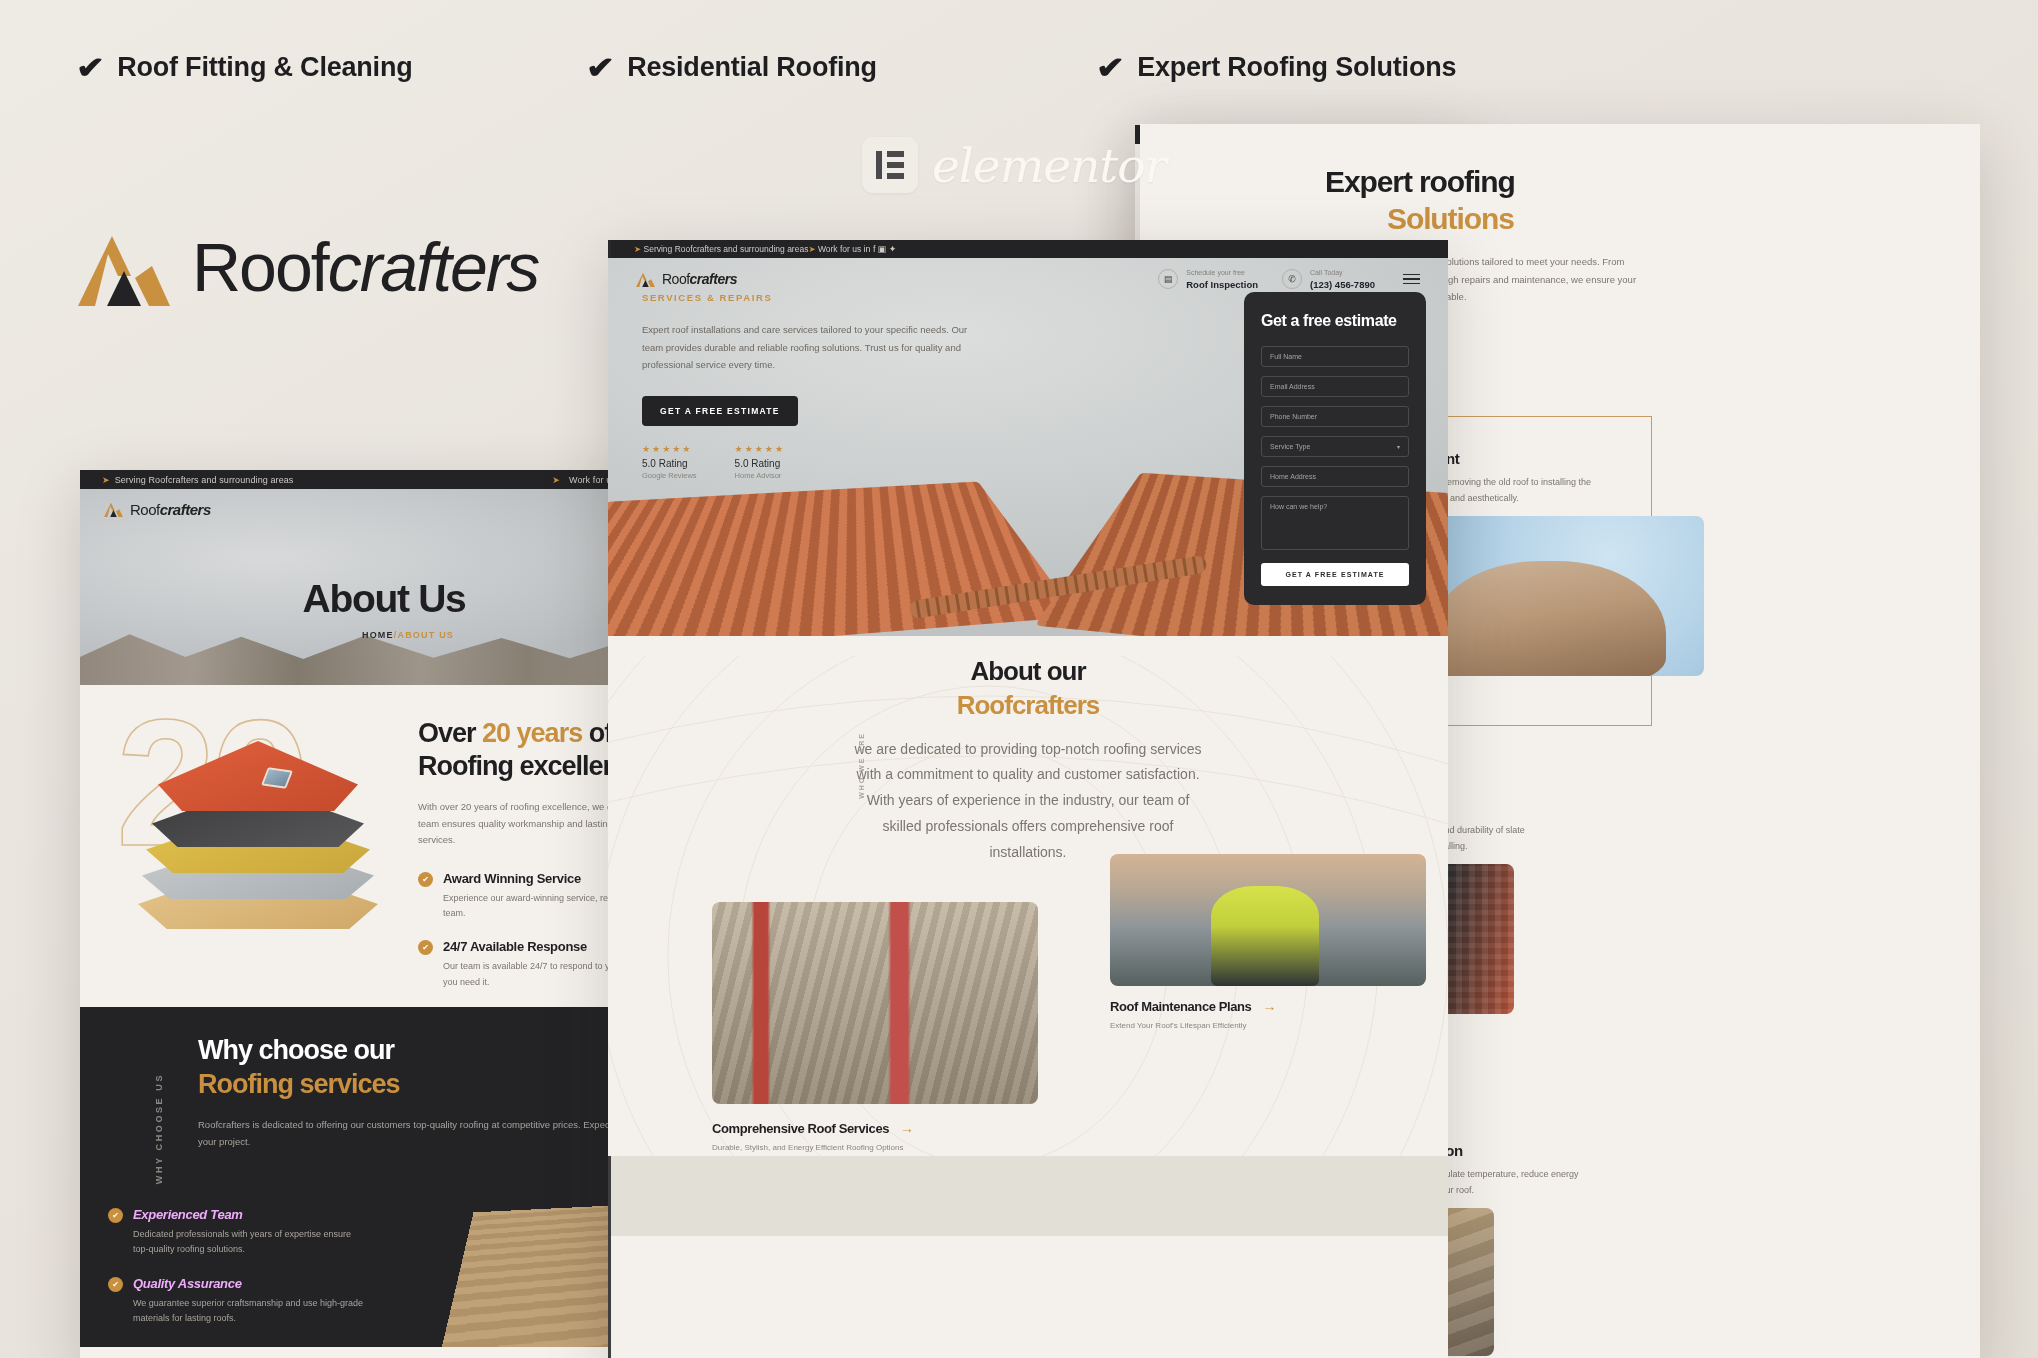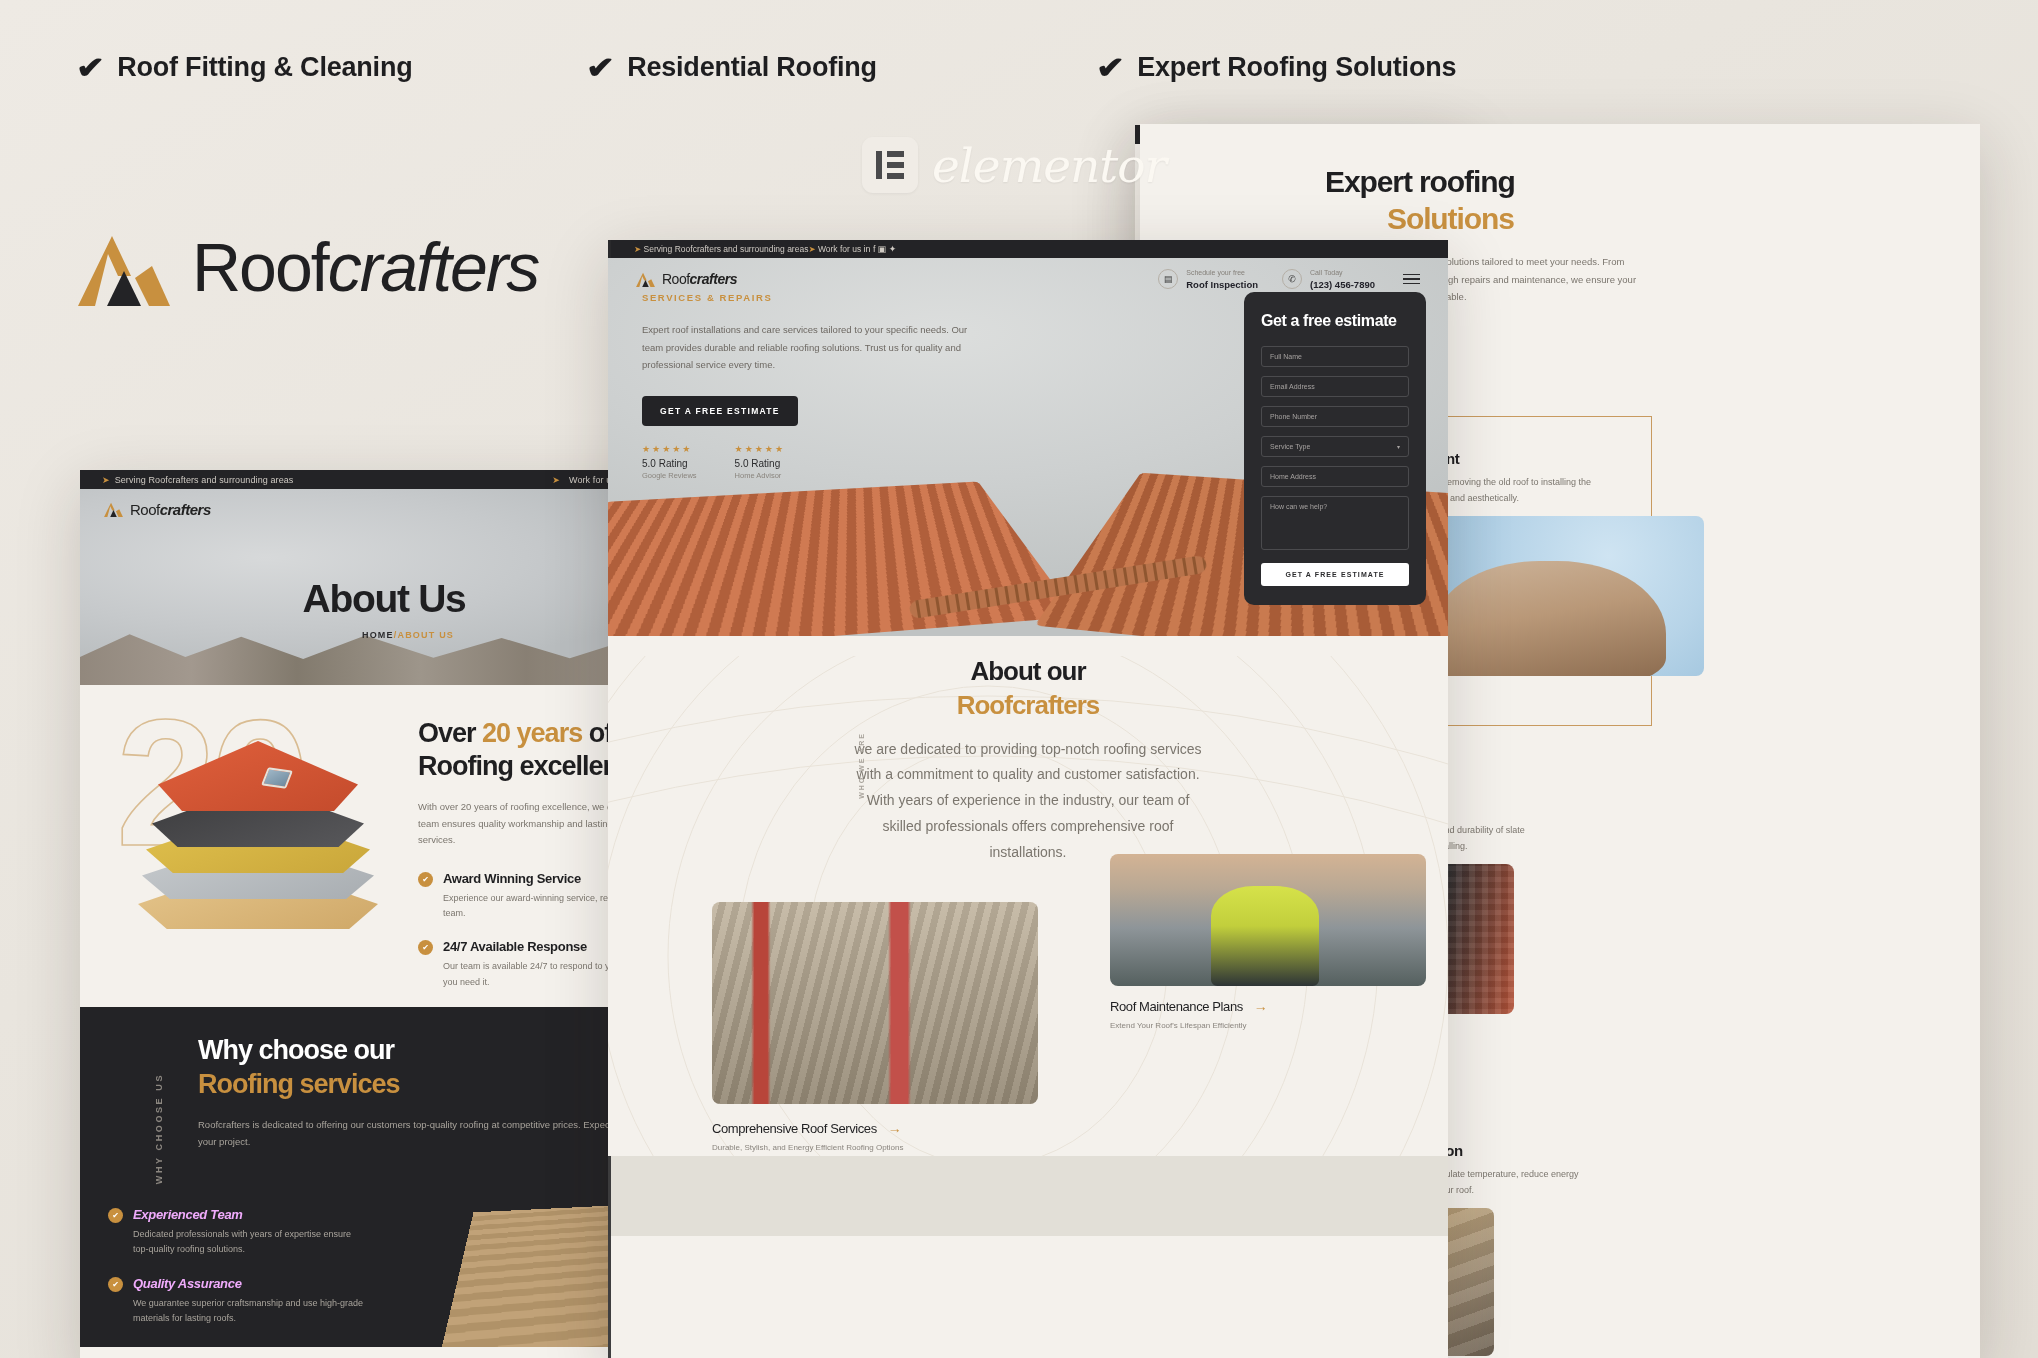--- a/index.html
+++ b/index.html
@@ -383,21 +383,21 @@
   .ab-right-bg {
     position:absolute; inset:0;
     background: linear-gradient(180deg,#d3b394 0%,#b9a894 26%,#8e9599 56%,#55605f 100%);
   }
   .ab-right-bg::after{
     content:""; position:absolute; left:32%; top:24%; width:34%; height:76%;
     background: linear-gradient(180deg,#d6e24a 0%,#c2cf3c 40%,#2d3436 100%);
     border-radius:40% 40% 6% 6% / 30% 30% 6% 6%;
   }
   .cap { position:absolute; }
-  .cap-t { display:flex; align-items:center; gap:11px; font-size:13px; font-weight:400; color:#1f1f21; letter-spacing:-.4px;}
+  .cap-t { display:flex; align-items:center; gap:11px; font-size:13px; font-weight:700; color:#1f1f21; letter-spacing:-.4px;justify-content:flex-end;}
   .cap-t .arr { color:#c8903f; font-size:14px;}
   .cap-s { margin-top:7px; font-size:8px; color:#8a857e;}
   .cap-left  { left:104px; top:484px; }
   .cap-right { left:502px; top:362px; }
   .c-footstrip { height:80px; background:#e2dfd7;}
 
   
   .edge-dark { position:absolute; left:0; top:0; width:3px; height:100%; background:#2a2a2c; opacity:.9;}
 </style>
 </head>

